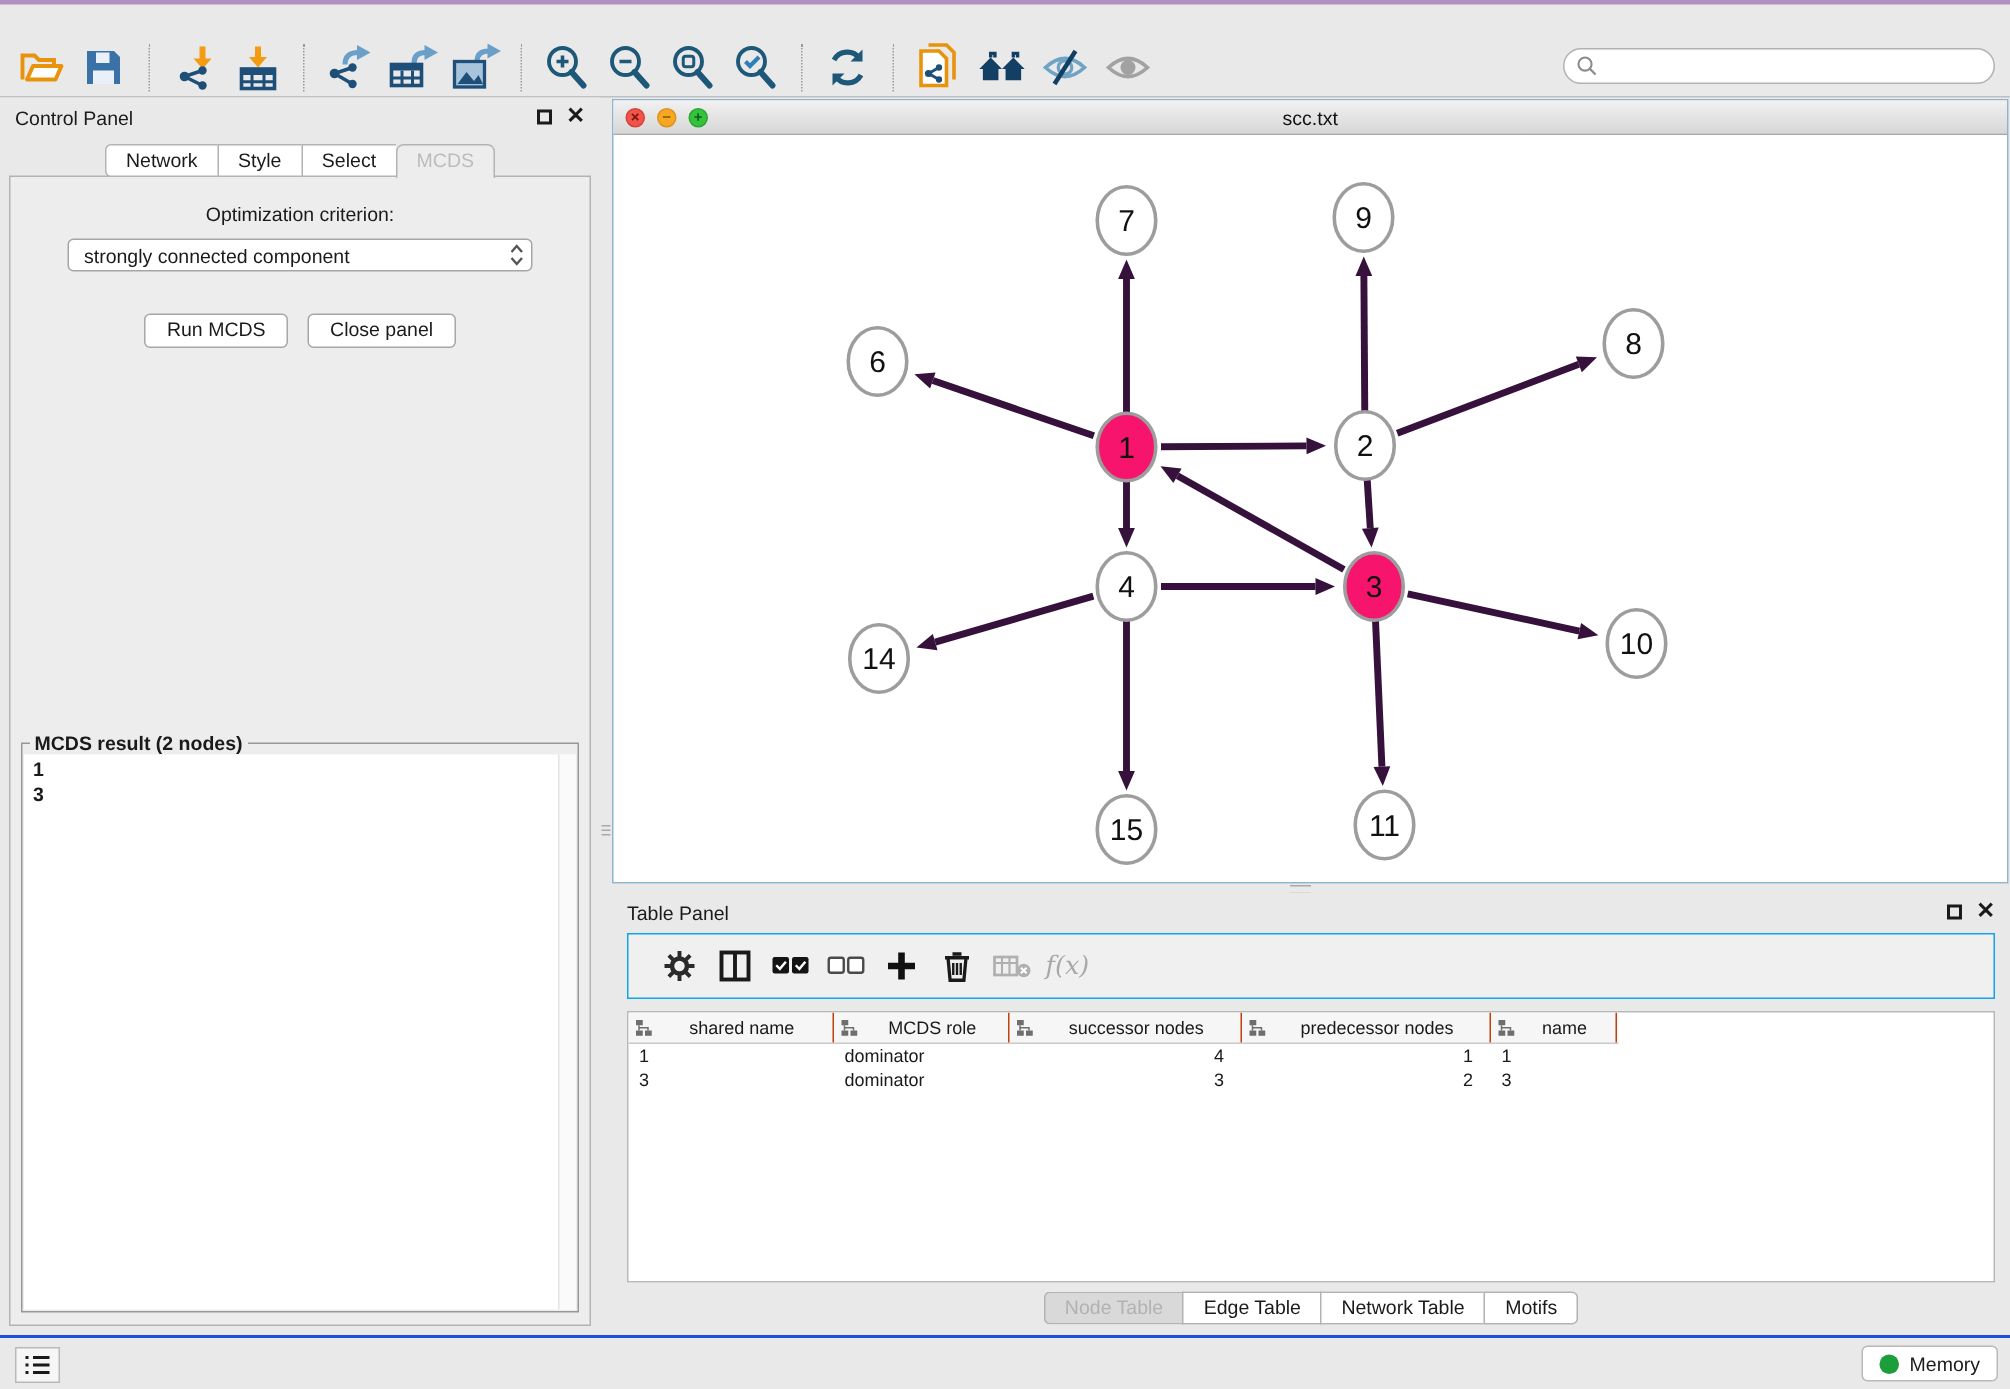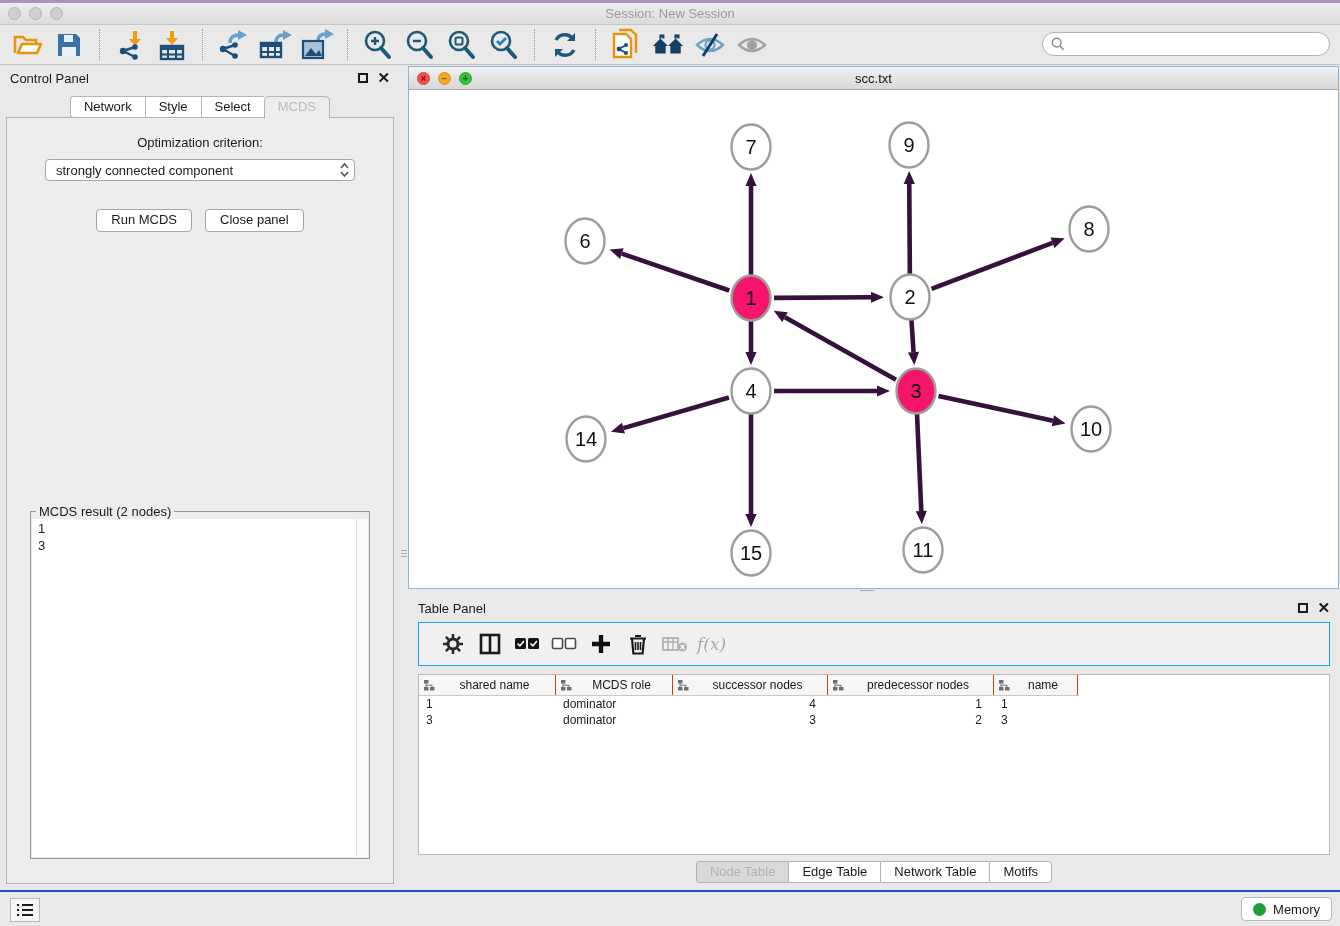--- a/index.html
+++ b/index.html
@@ -35,21 +35,21 @@
   .cp-tab.active{background:#ededed;color:#bcbcbc;border-radius:5px 5px 0 0;border-right:1px solid #b3b3b3;
                  border-bottom:1px solid #ededed;height:21px;}
   .cp-box{position:absolute;left:6px;right:6px;top:52px;bottom:6px;border:1px solid #b3b3b3;background:#ededed;}
   .opt-label{margin-top:17px;text-align:center;}
   .combo{margin:9px auto 0;width:310px;height:22px;border:1px solid #a6a6a6;border-radius:4px;background:#fff;
          display:flex;align-items:center;padding:0 5px 0 10px;box-sizing:border-box;}
   .combo-text{flex:1;}
   .btn-row{display:flex;justify-content:center;gap:13px;margin-top:28px;}
   .mac-btn{height:21px;line-height:19px;padding:0 14px;border:1px solid #a6a6a6;border-radius:4px;background:#fff;}
   .result-group{position:absolute;left:7px;right:7px;top:370px;bottom:8px;border:1px solid #979797;
-                margin:16px;padding:0;}
+                margin:0;padding:0;font-weight:bold;}
   .result-group legend{margin-left:5px;padding:0 3px;background:#ededed;}
   .result-area{position:absolute;left:1px;right:1px;top:0;bottom:1px;background:#fff;display:flex;}
   .result-text{flex:1;padding:1px 0 0 6px;white-space:pre-line;line-height:17px;}
   .result-scroll{width:11px;background:#fafafa;border-left:1px solid #e3e3e3;}
   .v-grip{position:absolute;left:401px;top:540px;width:6px;height:26px;display:flex;flex-direction:column;
           justify-content:center;gap:2px;}
   .v-grip i{display:block;height:1px;background:#aaa;}
   .h-grip{position:absolute;left:860px;top:590px;width:14px;height:4px;border-top:1px solid #aaa;border-bottom:1px solid #aaa;}
   
   .net-window{position:absolute;left:408px;top:66px;width:931px;height:523px;border:1px solid #8fb4cf;
@@ -89,26 +89,20 @@
   .memory-btn{position:absolute;right:8px;top:5px;height:24px;border:1px solid #b9b9b9;border-radius:4px;background:#fff;
               display:flex;align-items:center;gap:7px;padding:0 11px;box-sizing:border-box;}
   .mem-dot{width:13px;height:13px;border-radius:50%;background:#1c9e3a;}
 </style>
 </head>
 <body>
 
 <div class="app">
   <div class="desktop-edge"></div>
 
-  <div class="titlebar">
-    <span class="tl-dot"></span>
-    <span class="tl-dot"></span>
-    <span class="tl-dot"></span>
-    <span class="win-title">Session: New Session</span>
-  </div>
 
   <div class="toolbar">
     <span class="tb-icon">
       <svg width="32" height="30" viewBox="0 0 32 30">
         <path d="M4 23 V7 h8 l3 3 h10 v4" fill="none" stroke="#e8930c" stroke-width="2.6"></path>
         <path d="M7 23 l4-9 h19 l-4 9 z" fill="#fff" stroke="#e8930c" stroke-width="2.6" stroke-linejoin="round"></path>
       </svg>
     </span>
     <span class="tb-icon">
       <svg width="30" height="30" viewBox="0 0 30 30">

